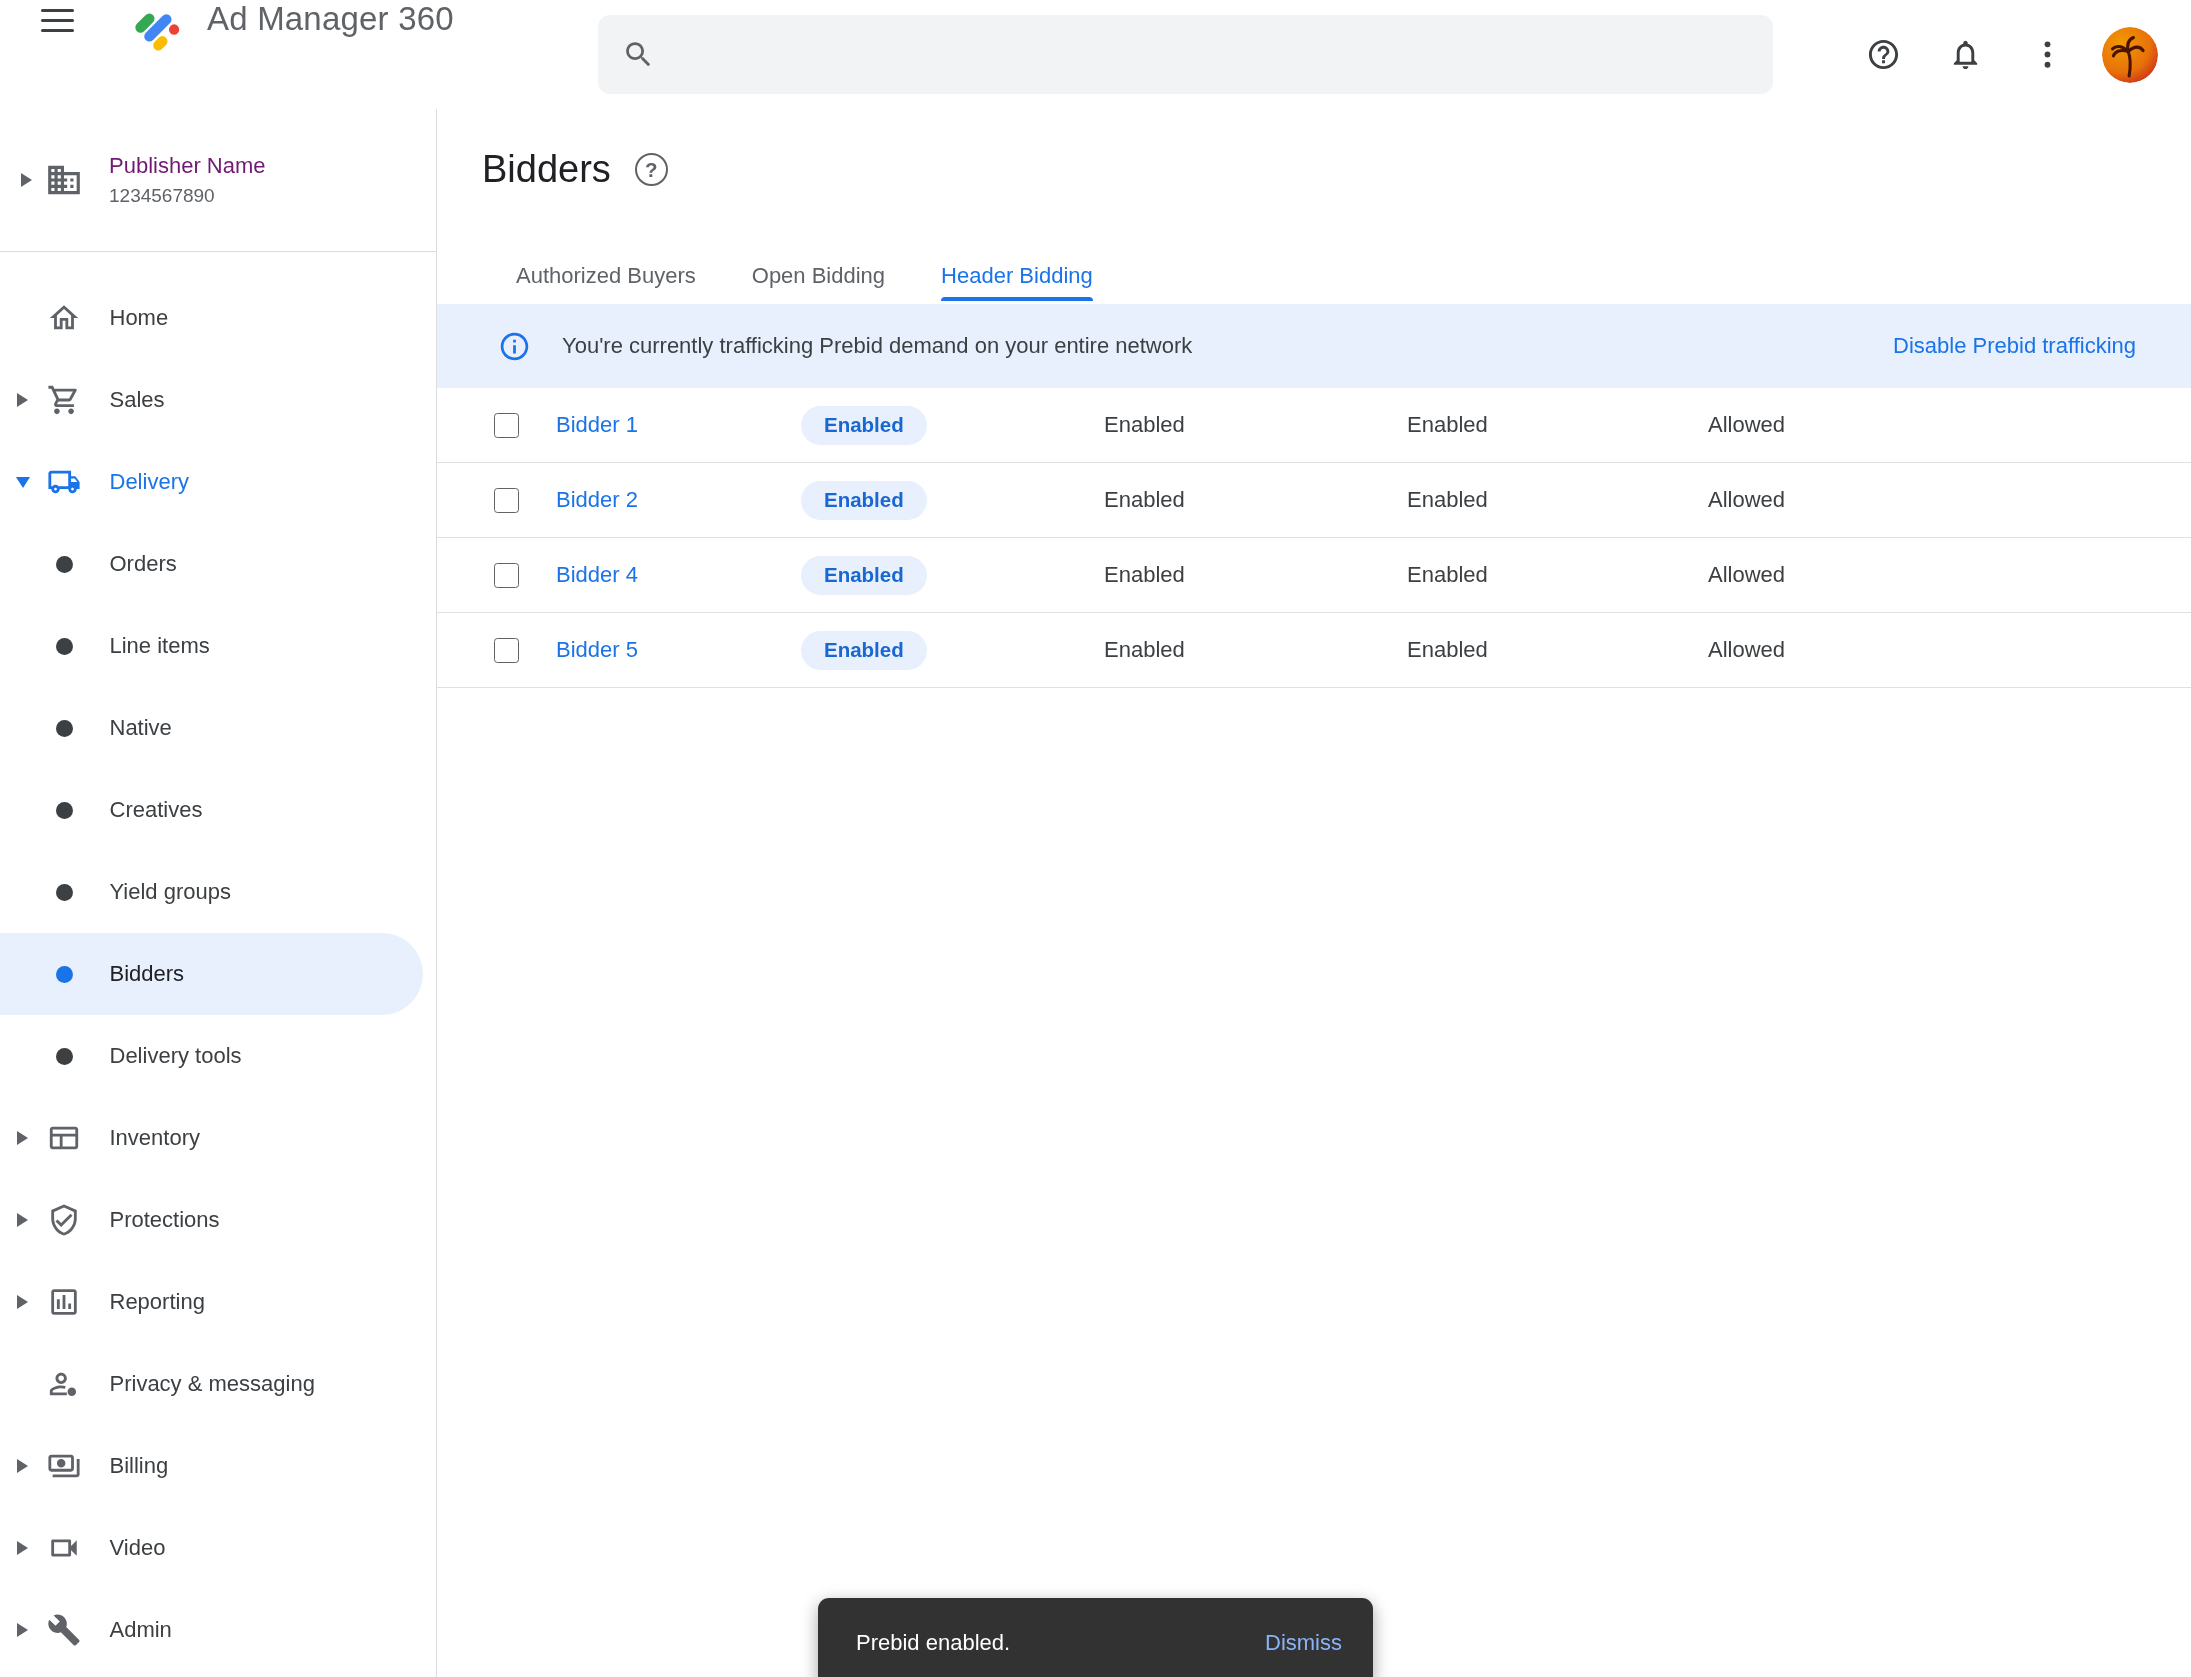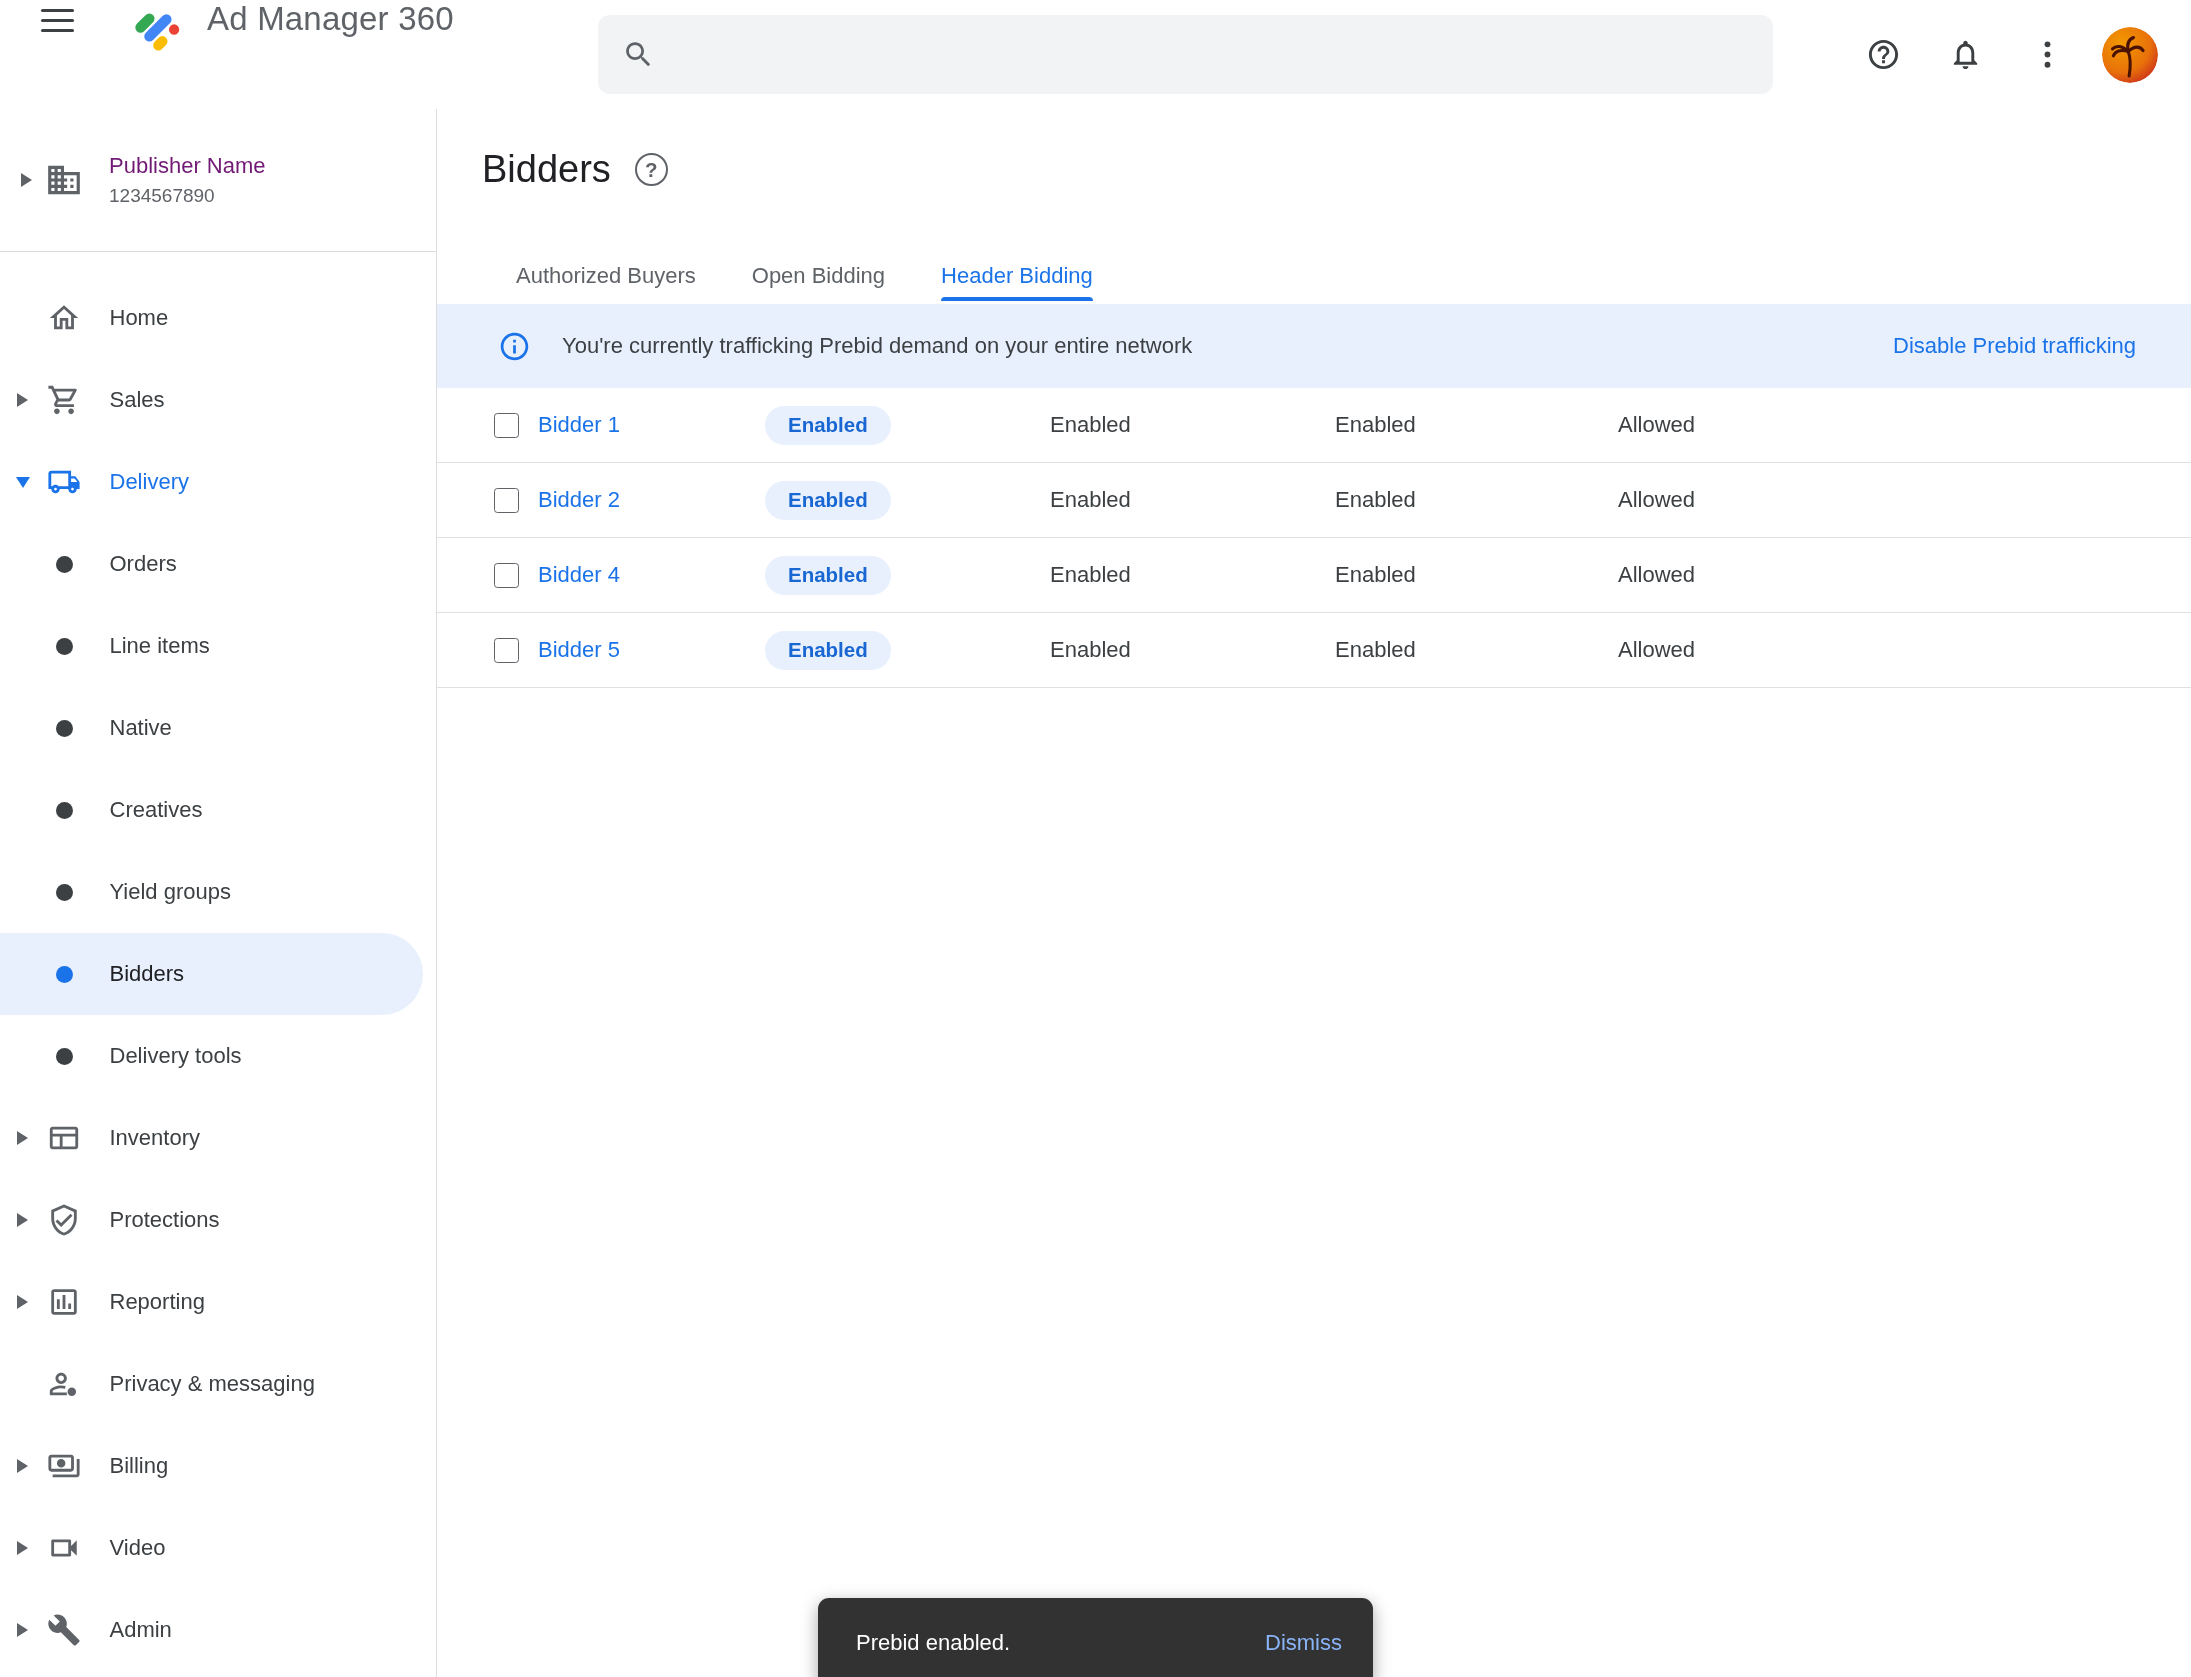--- a/index.html
+++ b/index.html
@@ -72,21 +72,21 @@
   .banner-text { margin-left: 31px; font-size: 22px; color: #3c4043; }
   .banner-action { margin-left: auto; font-size: 22px; font-weight: 500; color: #1a73e8; cursor: pointer; white-space: nowrap; }
 
   
   .grid-row { display: grid; grid-template-columns: 44px 227px 285px 285px 283px 1fr;
     padding-left: 57px; padding-right: 34px; align-items: center; }
   .thead { min-height: 93px; border-bottom: 0.9px solid #e0e0e0; }
   .th { font-size: 22px; font-weight: 700; color: #202124; line-height: 1.25; }
   .th .wrap-opd { display: inline-block; max-width: 223px; }
   .th .wrap-child { display: inline-block; max-width: 240px; }
-  .trow { height: 75px; border-bottom: 0.9px solid #e0e0e0; }
+  .trow { height: 75px; border-bottom: 0.9px solid #e0e0e0; gap: 18px; }
   .cell { font-size: 22px; color: #3c4043; }
   .name-link { font-size: 22px; color: #1a73e8; cursor: pointer; }
   .checkbox { width: 25px; height: 25px; border: 1.7px solid #5f6368; border-radius: 3.4px; background: #fff; cursor: pointer; }
   .pill { display: inline-block; padding: 7.7px 23px; border-radius: 28px; background: #e8f0fe;
     color: #1967d2; font-weight: 700; font-size: 20.5px; }
 
   
   .snackbar { position: absolute; left: 818px; top: 1598px; width: 555px; height: 89px;
     background: #323232; border-radius: 11px; display: flex; align-items: center; padding: 0 31px 0 38px;
     box-shadow: 0 5.1px 17px rgba(0,0,0,0.35); }

